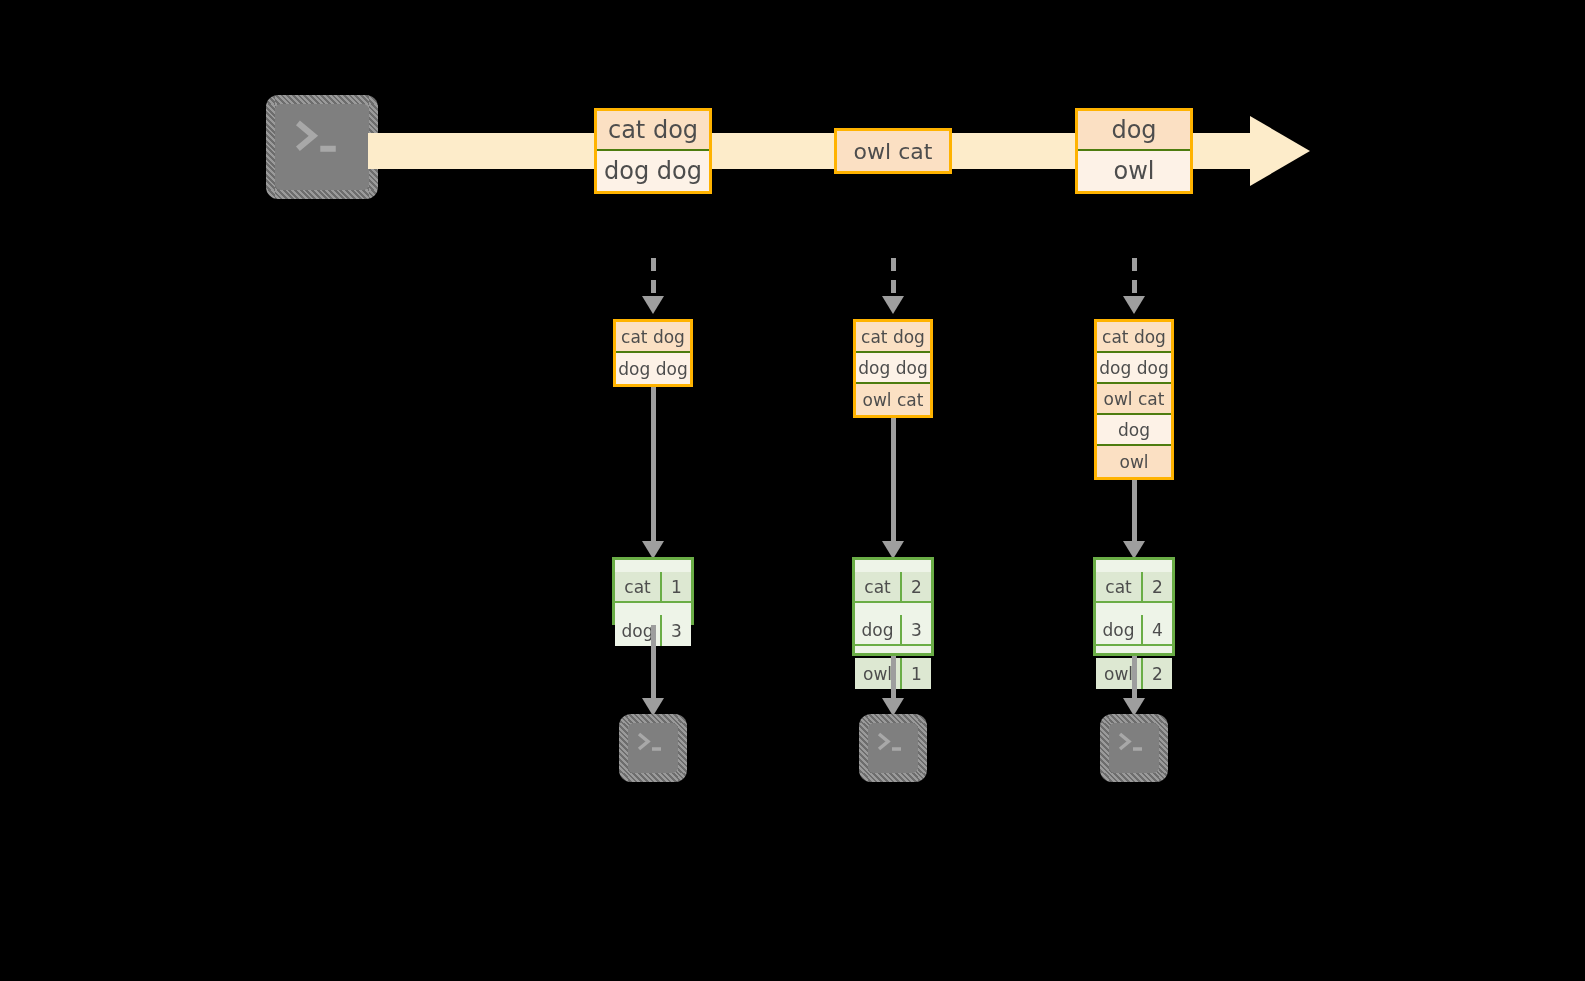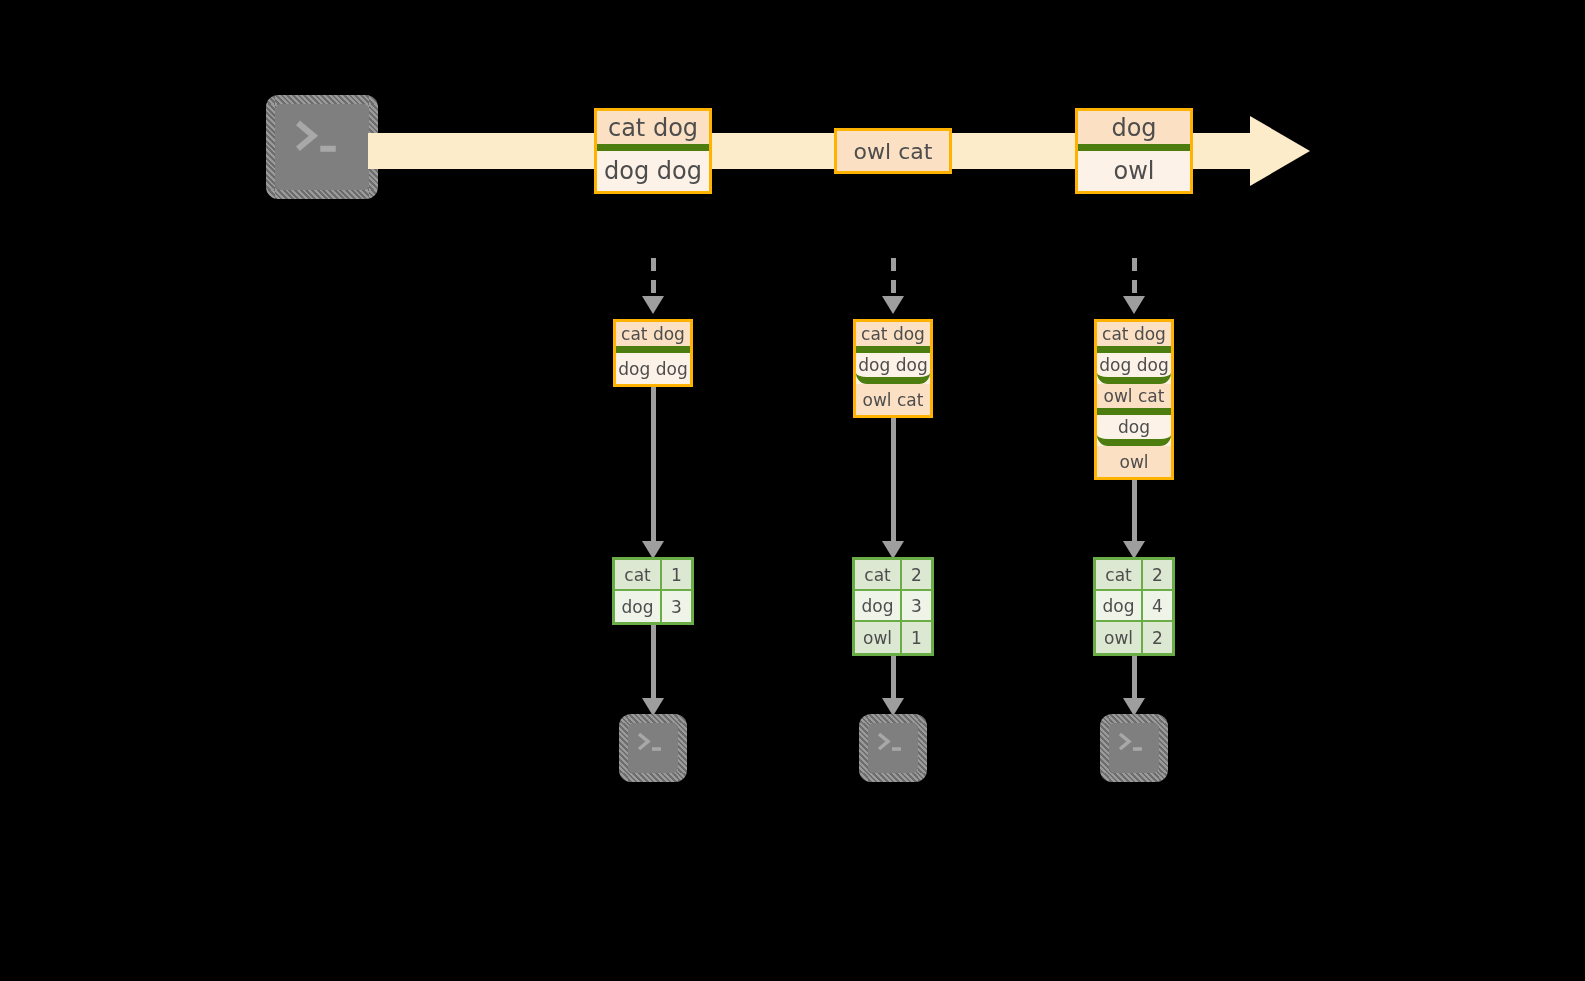--- a/index.html
+++ b/index.html
@@ -65,39 +65,40 @@
     border: 3px solid #ffb300;
     background: #fdf1e4;
   }
   .orow {
     box-sizing: border-box;
     width: 100%;
     display: flex;
     align-items: center;
     justify-content: center;
     color: #4d4d4d;
-    border-bottom: 7px solid #4d7c0f;
+    border-bottom: 2px solid #4d7c0f;
     white-space: nowrap;
   }
   .orow:last-child { border-bottom: none; }
   .orow.dark  { background: #fbe0c3; }
-  .orow.light { background: #fdf2e7; border-radius: 11px; }
+  .orow.light { background: #fdf2e7; }
 
   
   .gbox {
     position: absolute;
     box-sizing: border-box;
     border: 3px solid #6aad46;
     background: #eef4e8;
   }
   .grow {
     box-sizing: border-box;
     display: flex;
     width: 100%;
     border-bottom: 2px solid #6aad46;
+    margin-top: 12px;
   }
   .grow:last-child { border-bottom: none; }
   .gcell {
     box-sizing: border-box;
     display: flex;
     align-items: center;
     justify-content: center;
     color: #4d4d4d;
     white-space: nowrap;
   }

